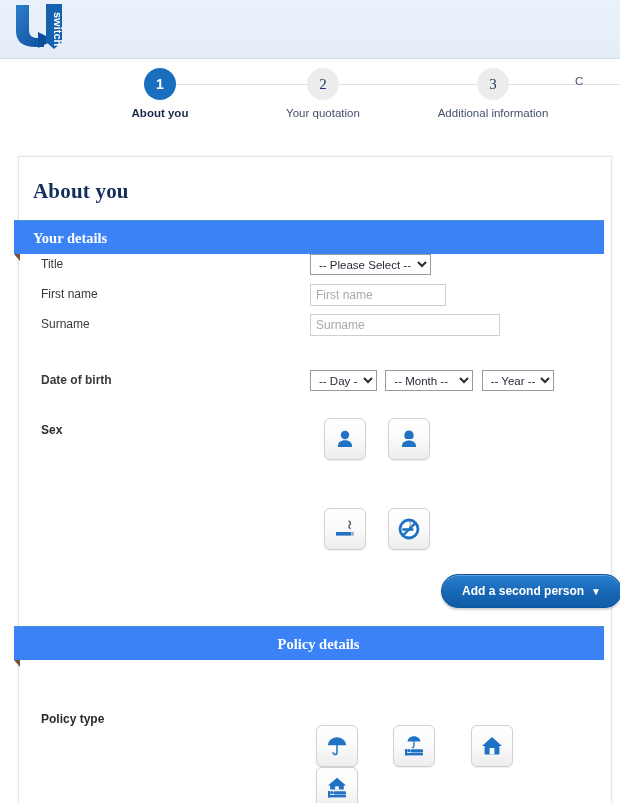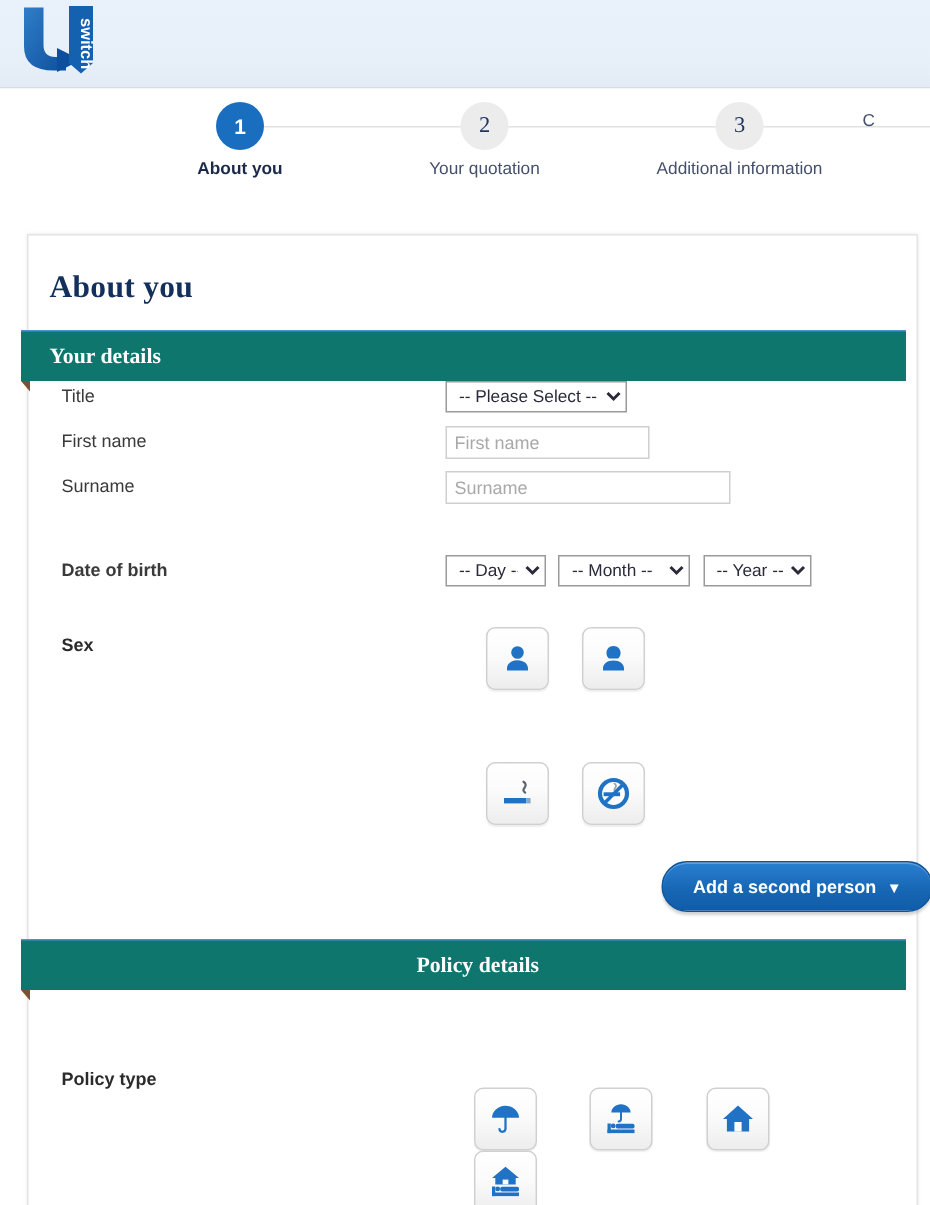--- a/index.html
+++ b/index.html
@@ -112,21 +112,21 @@
   
   .ribbon-wrap {
     position: relative;
     margin-top: 16px;
   }
   .ribbon {
     position: relative;
     margin-left: -5px;
     width: 590px;
     height: 34px;
-    background: #0f766e;
+    background: #3b82f6;
     border-top: 1px solid #4b92d4;
     box-sizing: border-box;
   }
   .ribbon-text {
     font-family: "Liberation Serif", serif;
     color: #ffffff;
     font-weight: bold;
     font-size: 14.5px;
     line-height: 34px;
     padding-left: 19px;
@@ -158,21 +158,21 @@
   }
   .field-label {
     display: inline-block;
     color: #3a3a3a;
     font-size: 12px;
     line-height: 20px;
   }
   .field-label.bold { font-weight: bold; text-align: center; }
   .field-control {
     position: absolute;
-    left: 278px;
+    left: 291px;
     top: 0;
   }
 
   select.sel {
     font-family: "Liberation Sans", sans-serif;
     font-size: 11.5px;
     color: #2a2a3a;
     border: 1px solid #9a9a9a;
     background: #ffffff;
     padding: 2px 2px 2px 4px;

